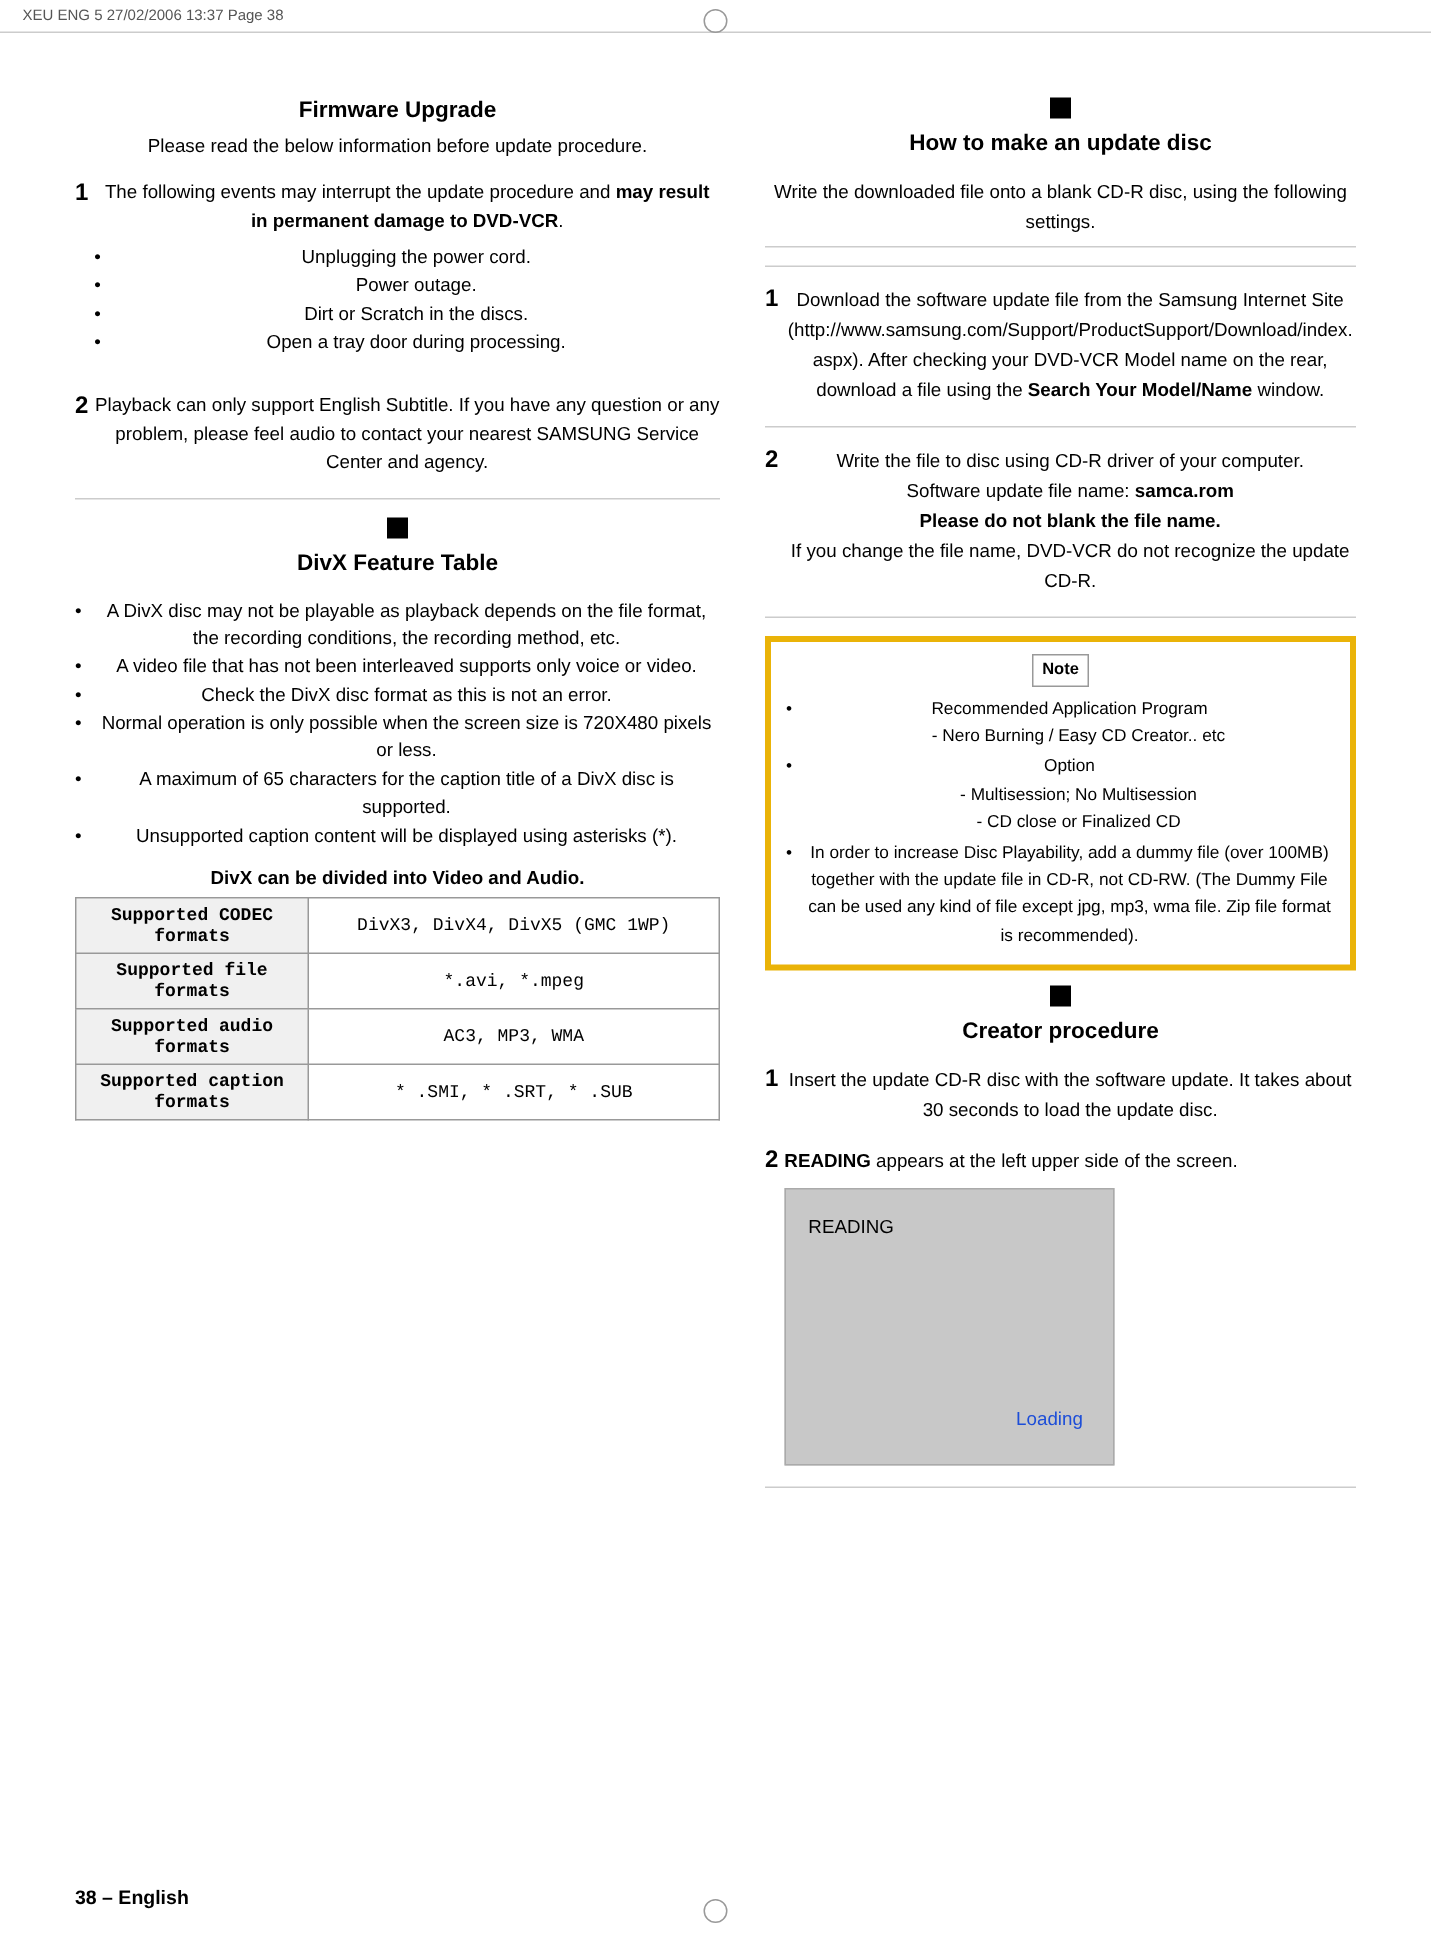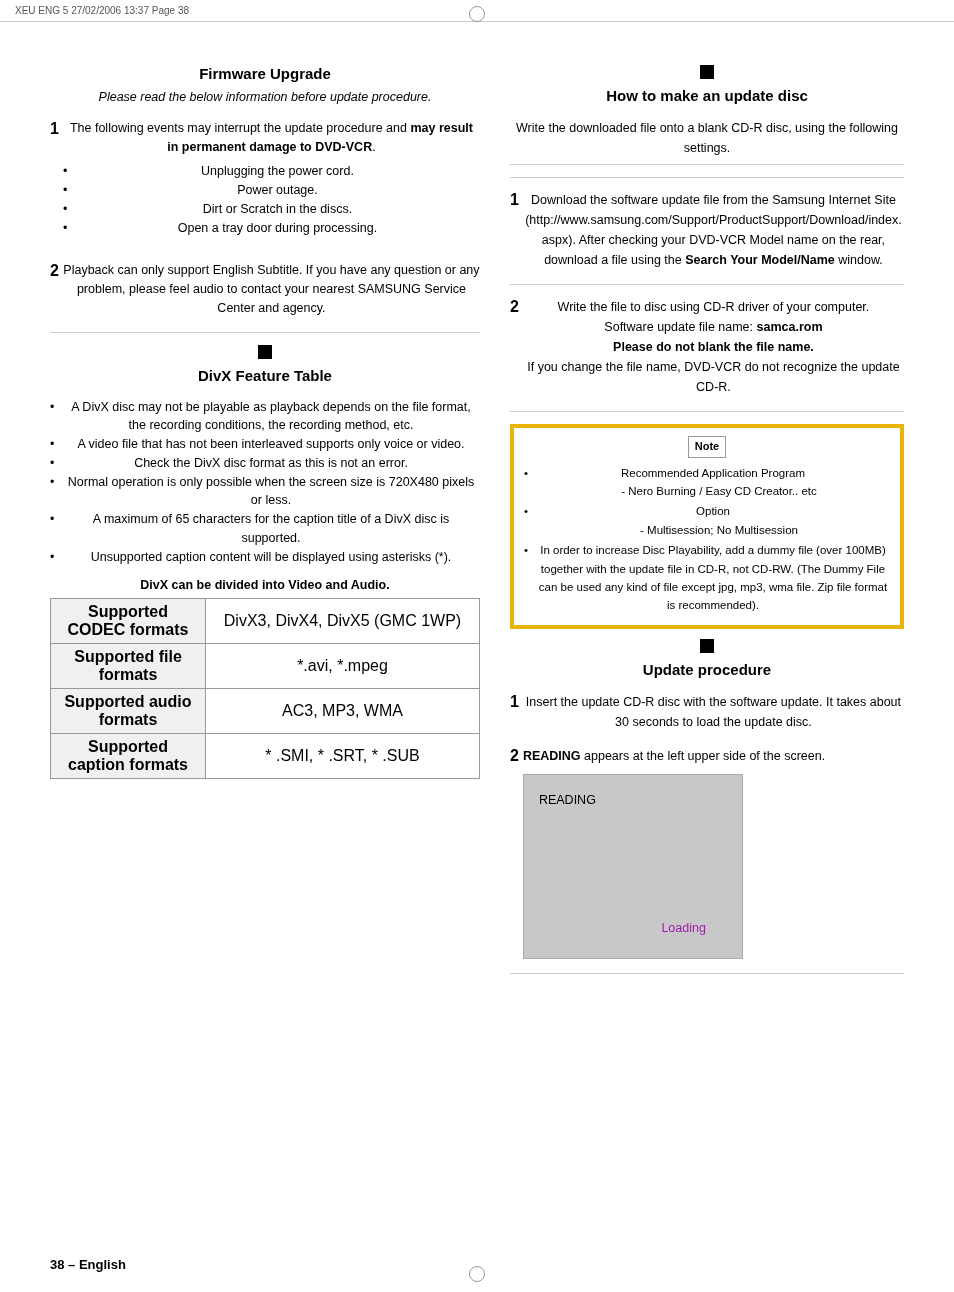--- a/index.html
+++ b/index.html
@@ -143,22 +143,23 @@
     .divider {
       border: none;
       border-top: 1px solid #ccc;
       margin: 12px 0;
     }
 
     
     .codec-table {
       width: 100%;
       border-collapse: collapse;
-      font-size: 16px;
+      font-size: 12px;
       margin-top: 6px;
+      font-family: Liberation Mono, monospace;
     }
 
     .codec-table td {
       border: 1px solid #999;
       padding: 4px 7px;
     }
 
     .codec-table td:first-child {
       font-weight: bold;
       background: #f0f0f0;
@@ -227,23 +228,23 @@
       top: 15px;
       left: 15px;
       font-size: 12.5px;
       color: #000;
       font-weight: normal;
     }
 
     .screen-loading {
       position: absolute;
       bottom: 20px;
-      right: 36px;
-      font-size: 12.5px;
-      color: #a21caf;
+      right: 20px;
+      font-size: 12.5px;
+      color: #1d4ed8;
     }
 
     
     .page-footer {
       position: absolute;
       bottom: 20px;
       left: 50px;
       font-size: 13px;
       font-weight: bold;
     }
@@ -261,21 +262,20 @@
     }
 
     .firmware-section {
       margin-bottom: 14px;
     }
 
     .firmware-intro {
       font-size: 12.5px;
       line-height: 1.5;
       margin-bottom: 12px;
-      font-style: italic;
     }
 
     .update-steps-section {
       margin-top: 10px;
     }
 
     .right-section-header {
       border-bottom: 1px solid #ccc;
       padding-bottom: 6px;
       margin-bottom: 10px;
@@ -412,31 +412,32 @@
       <div class="note-box">
         <span class="note-label">Note</span>
         <ul>
           <li>
             Recommended Application Program
             <span class="sub-item">- Nero Burning / Easy CD Creator.. etc</span>
           </li>
           <li>
             Option
             <span class="sub-item">- Multisession; No Multisession</span>
+            <span class="sub-item">- CD close or Finalized CD</span>
           </li>
           <li>
             In order to increase Disc Playability, add a dummy file (over 100MB) together with the update file in CD-R, not CD-RW. (The Dummy File can be used any kind of file except jpg, mp3, wma file. Zip file format is recommended).
           </li>
         </ul>
       </div>
 
       <div class="update-steps-section">
         <div class="section-title-with-box">
           <div class="black-box"></div>
-          <span class="section-title">Update procedure</span>
+          <span class="section-title">Creator procedure</span>
         </div>
 
         <div class="right-step">
           <div class="step">
             <div class="step-number">1</div>
             <div class="right-step-content">Insert the update CD-R disc with the software update. It takes about 30 seconds to load the update disc.</div>
           </div>
         </div>
 
         <div class="right-step">

